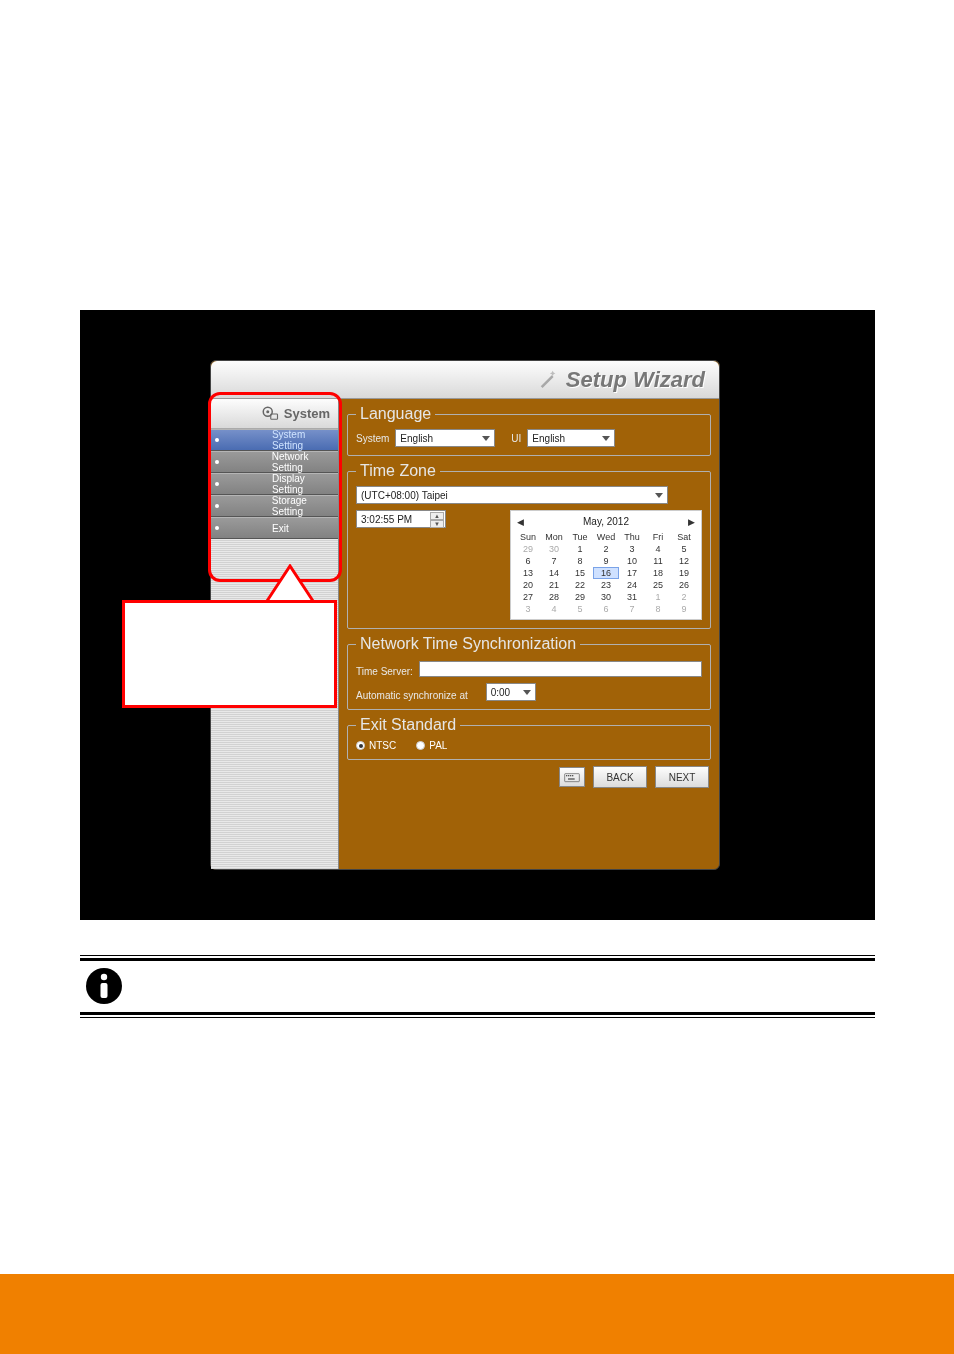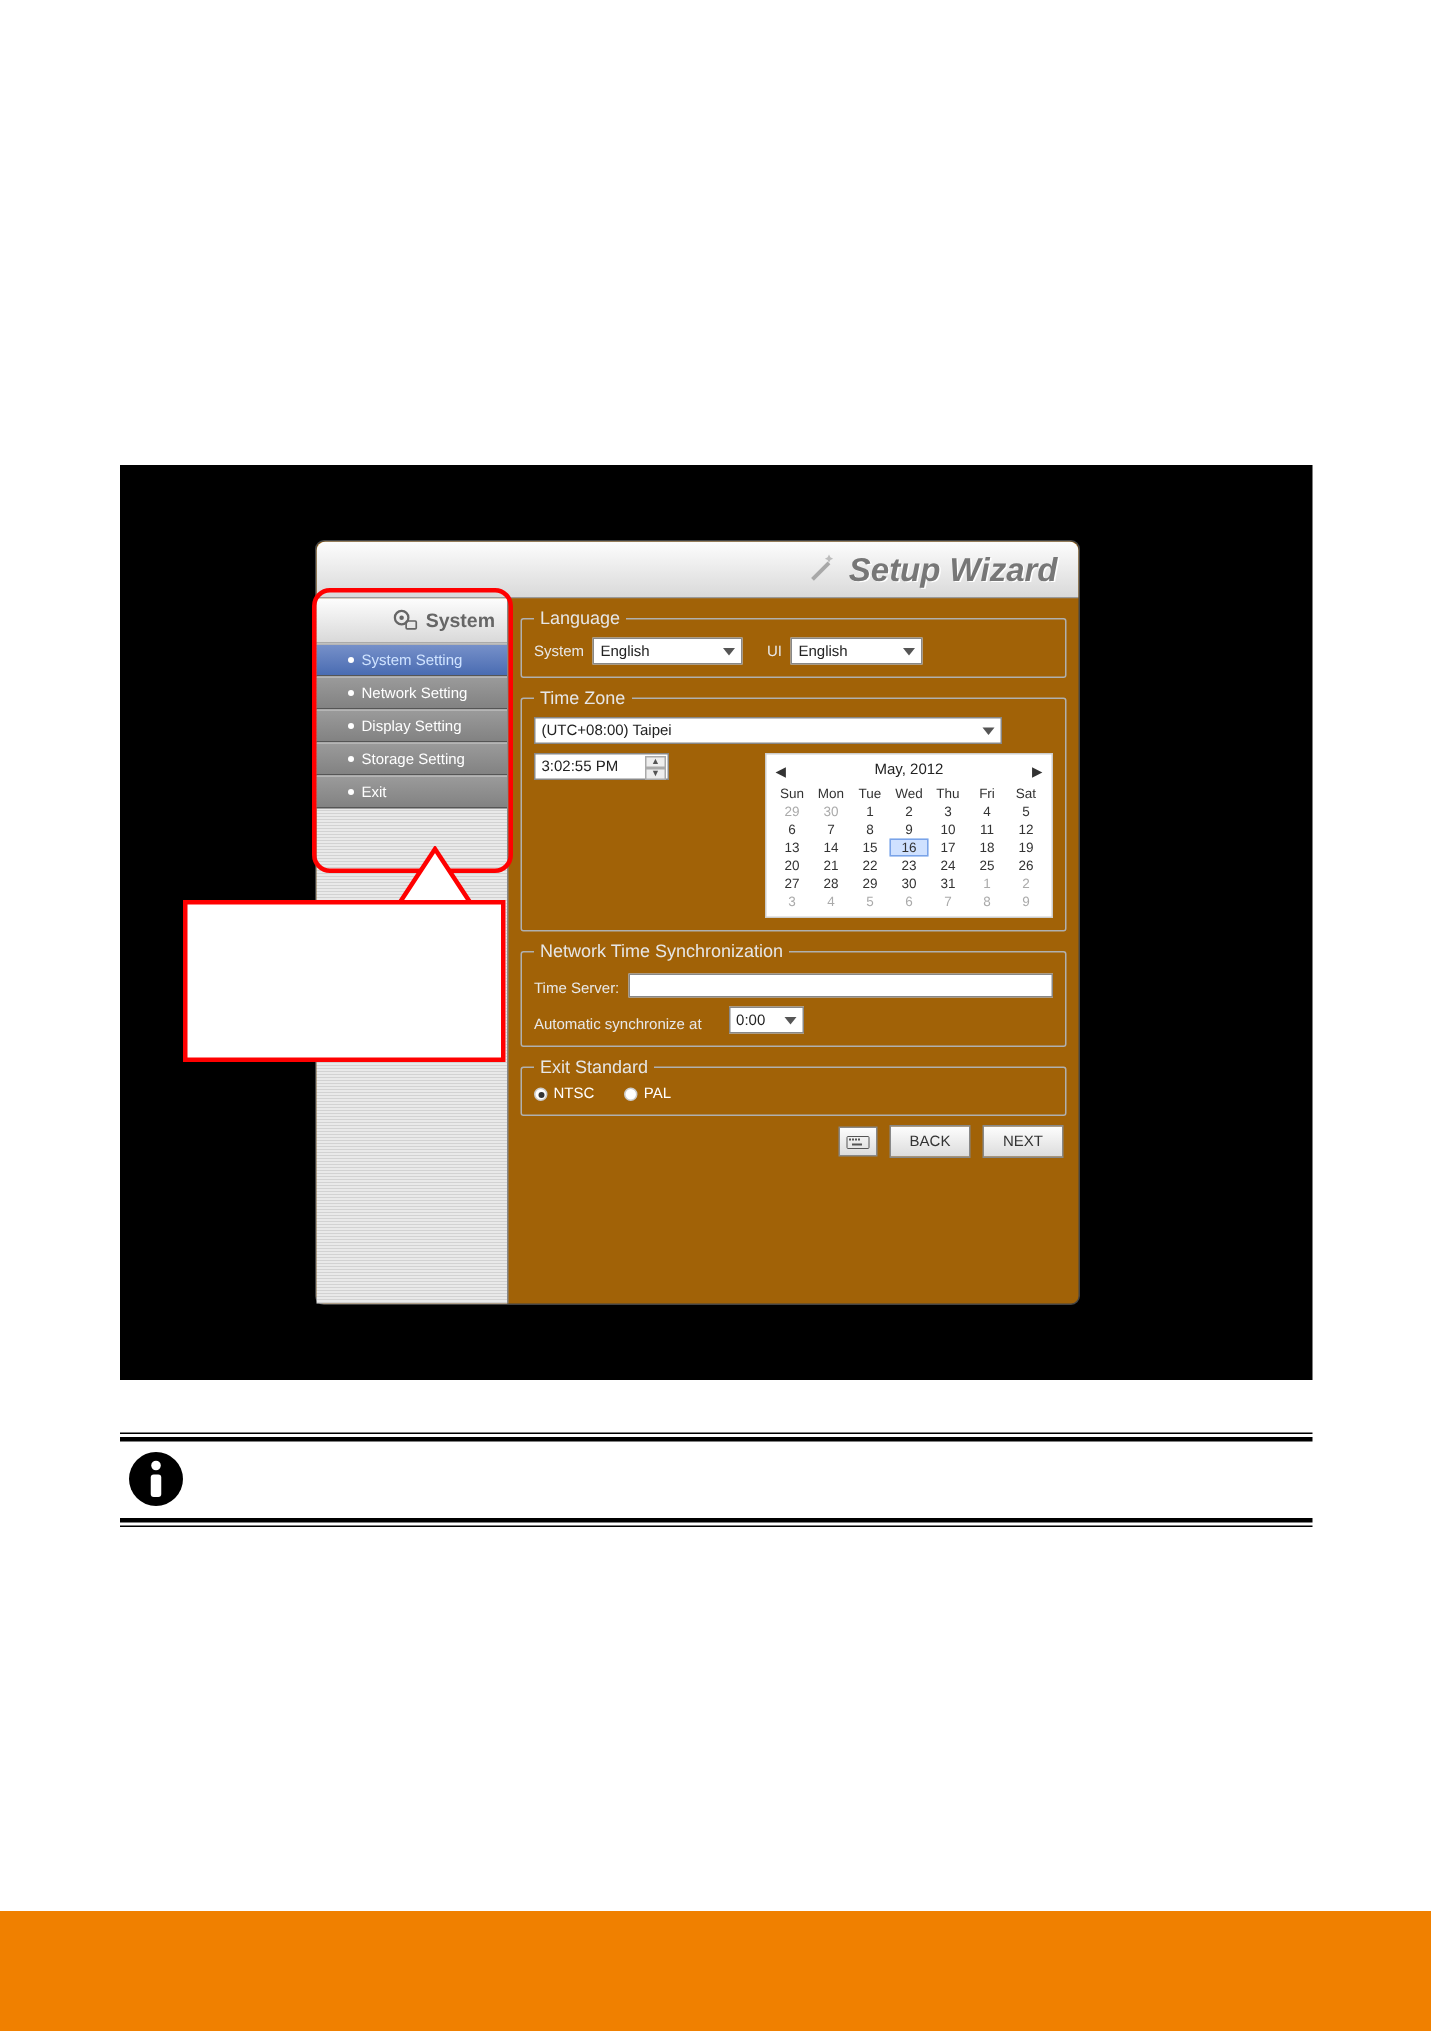--- a/index.html
+++ b/index.html
@@ -39,25 +39,26 @@
     display: flex; flex-direction: column;
   }
   .sidebar-head {
     height: 30px; background: linear-gradient(#fdfdfd,#d9d9d9);
     display: flex; align-items: center; justify-content: flex-end;
     padding-right: 8px; font-weight: bold; color: #666; font-size: 13px;
     border-bottom: 1px solid #aaa;
   }
   .sidebar-head svg { margin-right: 4px; }
   .sidebar-item {
-    height: 22px; padding-left: 21px; display:flex; align-items:center;
+    height: 22px; padding-left: 4px; display:flex; align-items:center;
     font-size: 10px; color: #fff;
     background: linear-gradient(#9a9a9a,#828282);
     border-bottom: 1px solid #555; border-top: 1px solid #b5b5b5;
     cursor: pointer;
+    gap: 48px;
   }
   .sidebar-item .bullet { width:4px;height:4px;border-radius:50%;background:#fff;margin-right:5px; }
   .sidebar-item.selected { background: linear-gradient(#7690c9,#4a6cb2); color:#cfe3ff; }
 
   
   .red-box {
     position: absolute; left: 128px; top: 82px; width: 134px; height: 190px;
     border: 3px solid #ff0000; border-radius: 12px;
     pointer-events: none;
   }
@@ -71,21 +72,21 @@
     position: absolute; left: 180px; top: 254px; width: 0; height: 0;
   }
   .callout-tri svg { position:absolute; top:0; left:0; }
 
   
   .main { flex: 1; padding: 6px 8px 6px 8px; color:#fff; font-size:10px; position:relative; }
   fieldset {
     border: 1px solid #b0b0b0; border-radius: 2px; margin-bottom: 6px;
     padding: 6px 8px 8px 8px;
   }
-  legend { font-size: 12px; color: #e6e6e6; padding: 0 4px; }
+  legend { font-size: 16px; color: #e6e6e6; padding: 0 4px; }
   .row { display:flex; align-items:center; gap:6px; }
   .lbl { font-size:10px; color:#e8e8e8; }
   .select, .input {
     background:#fff; color:#222; border:1px solid #888; height:18px;
     font-size:10px; padding: 1px 4px; display:flex; align-items:center; justify-content:space-between;
   }
   .select .caret { width:0;height:0;border-left:4px solid transparent;border-right:4px solid transparent;border-top:5px solid #555; margin-left:4px;}
   .select.sys { width: 100px; }
   .select.ui { width: 88px; }
   .select.tz { width: 312px; }

